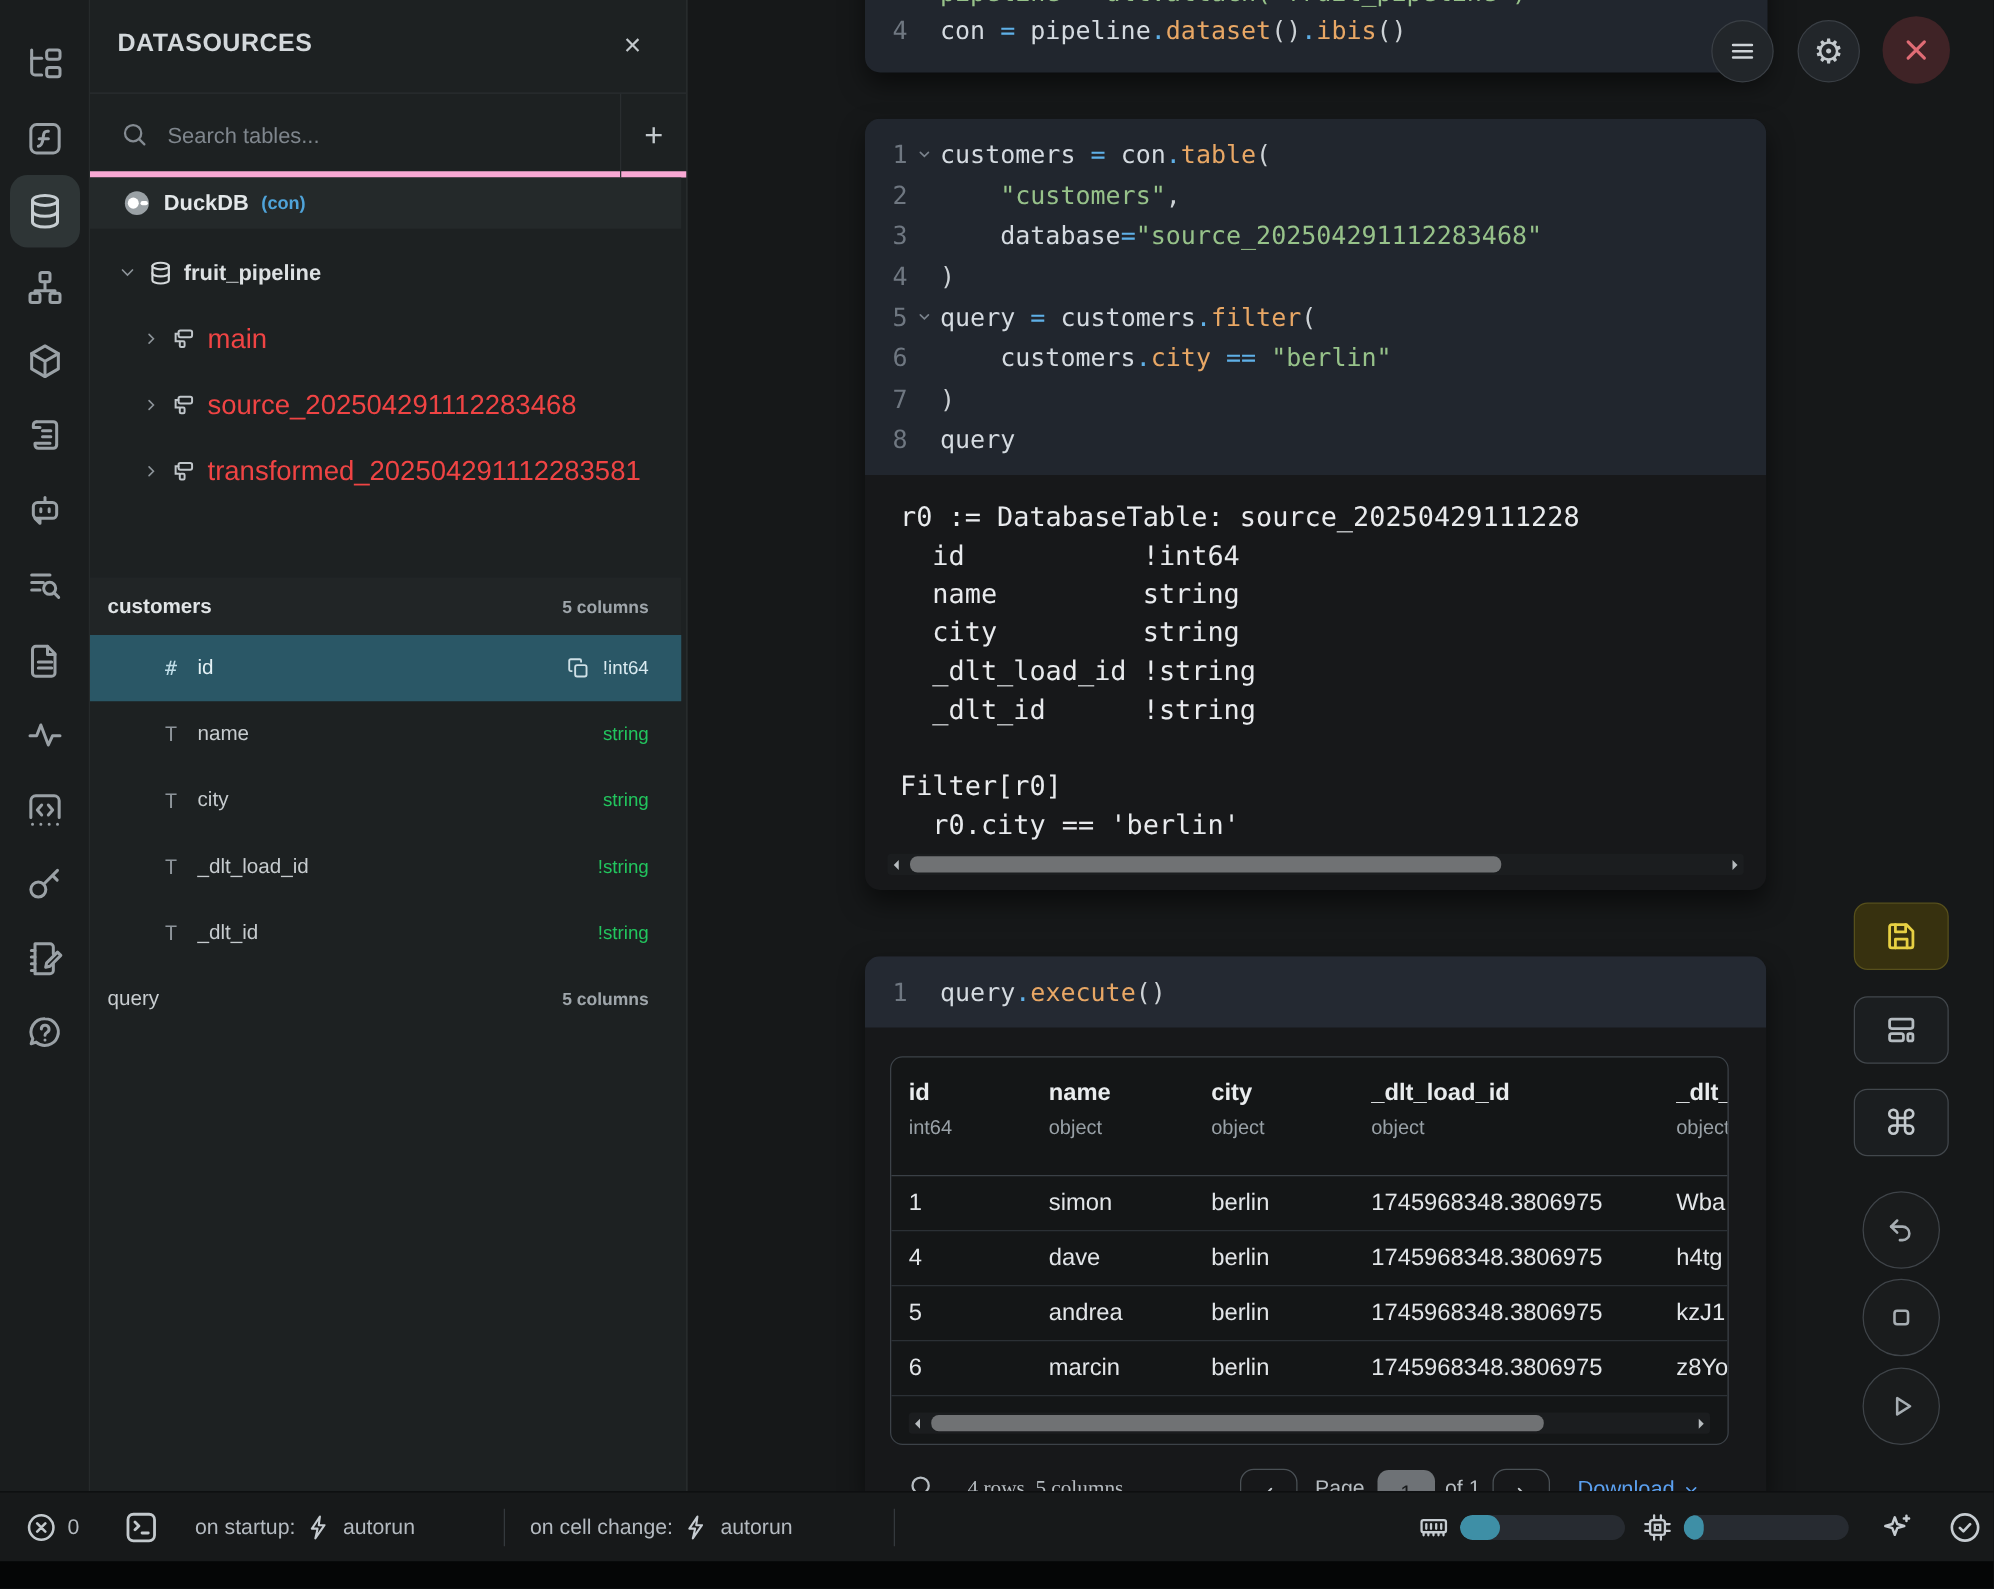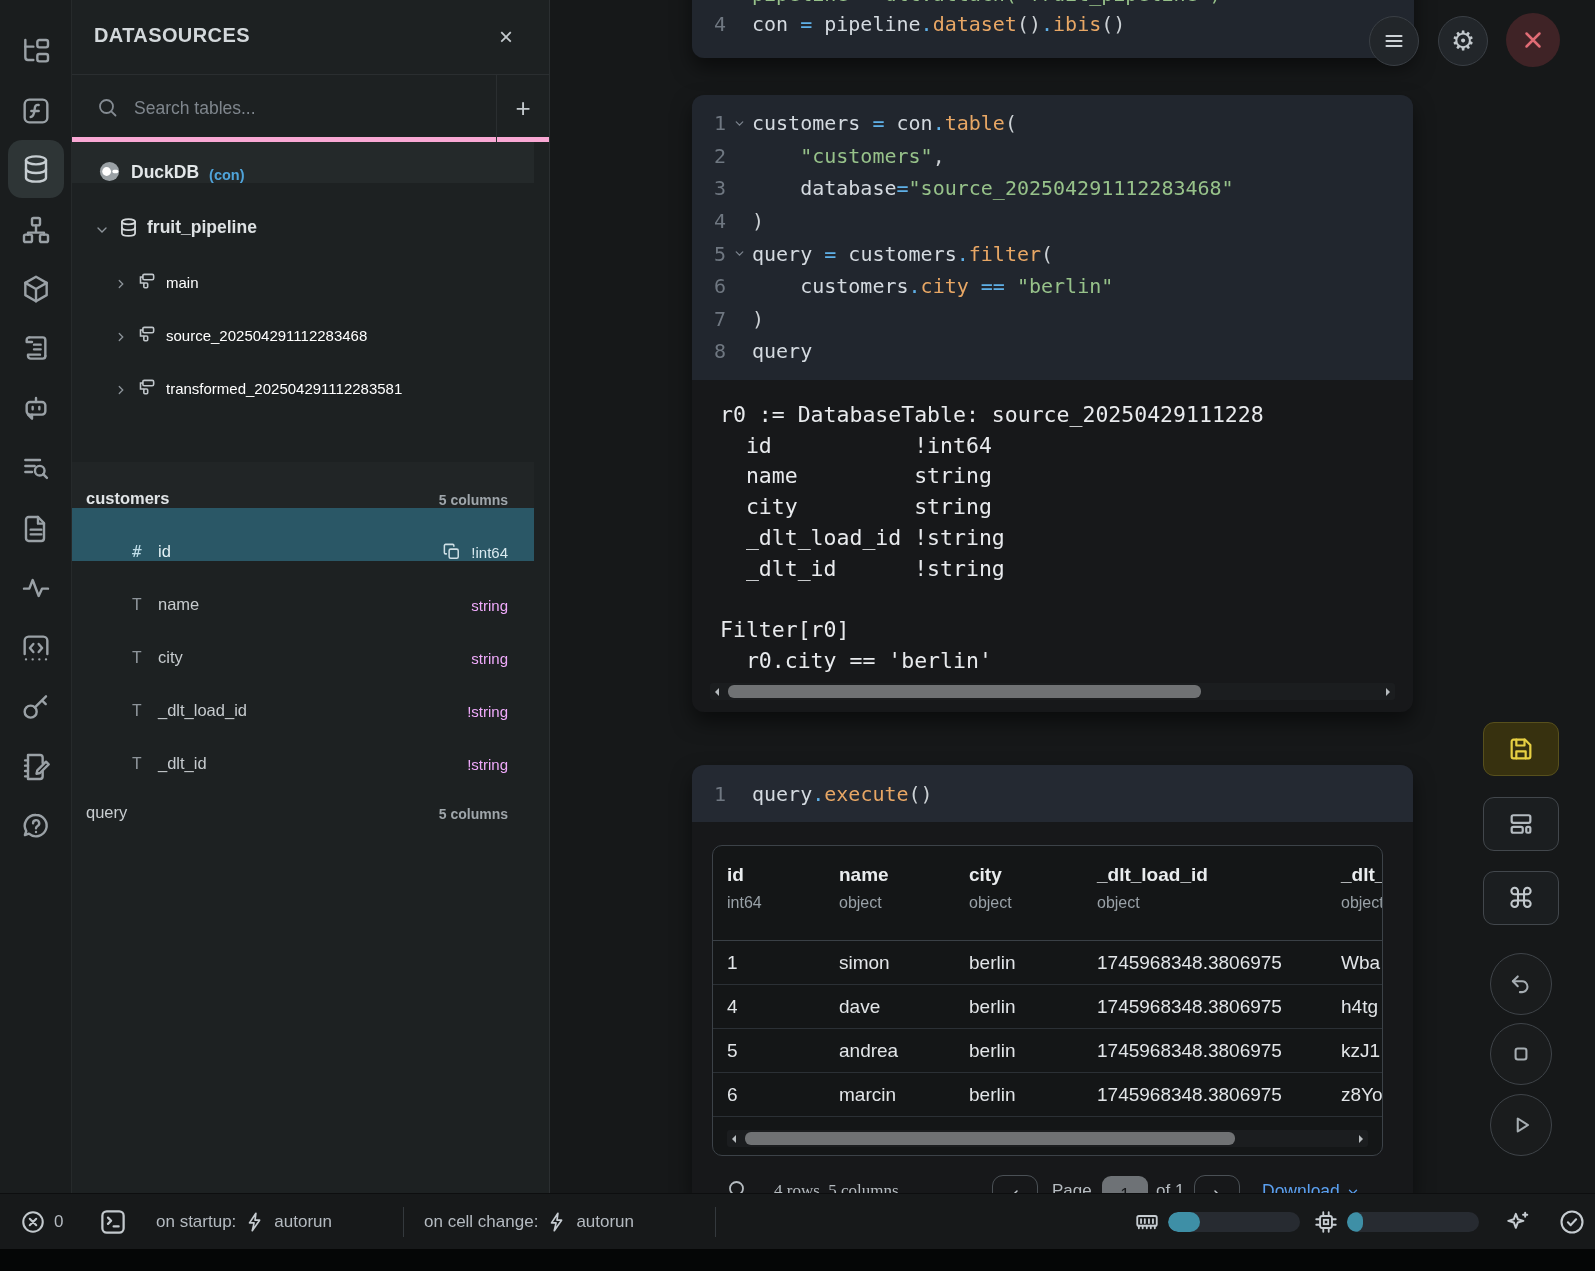--- a/index.html
+++ b/index.html
@@ -16,32 +16,32 @@
   
   .sidebar { position:absolute; left:72px; top:0; width:478px; height:1193px; background:#1d2122; border-right:1px solid #2b2f31; z-index:5; }
   .sb-header { position:absolute; left:0; top:0; right:0; height:75px; border-bottom:1px solid #2a2e30; }
   .sb-title { position:absolute; left:22px; top:24px; font-size:20px; font-weight:bold; letter-spacing:.4px; color:#d3d8db; }
   .sb-close { position:absolute; right:28px; top:22px; width:30px; height:30px; color:#c3c9cd; font-size:24px; line-height:30px; text-align:center; cursor:pointer; }
   .sb-search { position:absolute; left:0; top:75px; right:0; height:67px; border-bottom:5px solid #f9a8d4; }
   .sb-search-icon { position:absolute; left:24px; top:21px; color:#848b92; }
   .sb-search input { position:absolute; left:62px; top:12px; width:360px; height:42px; background:transparent; border:none; outline:none; color:#c9ced2; font-size:17.5px; font-family:"Liberation Sans",sans-serif; }
   .sb-search input::placeholder { color:#7f868d; }
   .sb-add { position:absolute; right:0; top:0; width:53px; height:67px; border-left:1px solid #2a2e30; color:#c3c9cd; font-size:26px; display:flex; align-items:center; justify-content:center; cursor:pointer; }
-  .row { position:absolute; left:0; right:15px; display:flex; align-items:flex-end; color:#c8cdd0; font-size:17px; cursor:pointer; }
+  .row { position:absolute; left:0; right:4px; display:flex; align-items:center; color:#c8cdd0; font-size:17px; cursor:pointer; }
   .row-duckdb { top:142px; height:41px; background:#24292a; padding-left:26px; gap:10px; }
   .duck-name { font-weight:bold; color:#e3e7e9; font-size:17.5px; }
   .duck-alias { font-weight:bold; color:#4fa3d9; font-size:14.5px; }
   .row-dbroot { top:198px; height:40px; padding-left:22px; gap:8px; font-weight:bold; color:#dde1e3; font-size:17.5px; }
-  .row-schema { height:40px; padding-left:42px; gap:9px; color:#ffffff; font-size:15px; }
+  .row-schema { height:40px; padding-left:42px; gap:9px; color:#ef4444; font-size:22px; }
   .row-python { top:410px; height:40px; padding-left:18px; gap:11px; font-weight:bold; color:#dde1e3; font-size:17.5px; }
   .row-tablehead { height:46px; background:#212526; padding:0 26px 0 14px; justify-content:space-between; font-weight:bold; color:#e0e4e6; font-size:16.5px; }
   .meta { font-weight:bold; color:#9fa6ab; font-size:14px; }
   .col-row { height:53px; padding-left:60px; padding-right:26px; color:#c6cbce; font-size:16.5px; }
   .col-icon { width:26px; color:#8d949a; font-size:16px; font-family:"DejaVu Sans Mono",monospace; }
-  .col-type { margin-left:auto; color:#f0abfc; font-size:15px; }
+  .col-type { margin-left:auto; color:#22c55e; font-size:15px; }
   .col-row.selected { background:#2a5766; color:#e4f1f5; }
   .col-row.selected .col-icon { color:#bfdde8; }
   .col-row.selected .col-type { color:#d9eaf0; }
   .copy-icon { color:#cfe0e6; margin-left:auto; margin-right:10px; }
   .col-row.selected .col-type { margin-left:0; }
   .chev { color:#8d949a; display:flex; }
 
   
   .cell { position:absolute; border-radius:12px; box-shadow:0 10px 20px rgba(0,0,0,.5); overflow:hidden; z-index:1; }
   .cell1 { left:692px; top:-62px; width:722px; height:120px; background:#21262e; }

